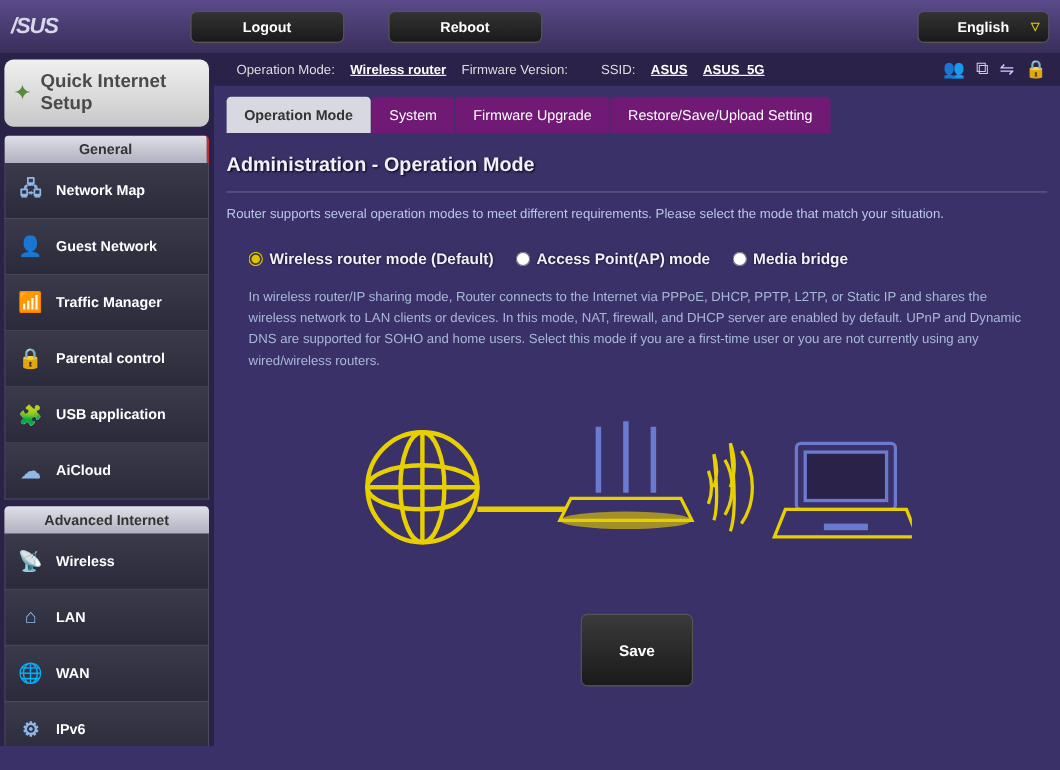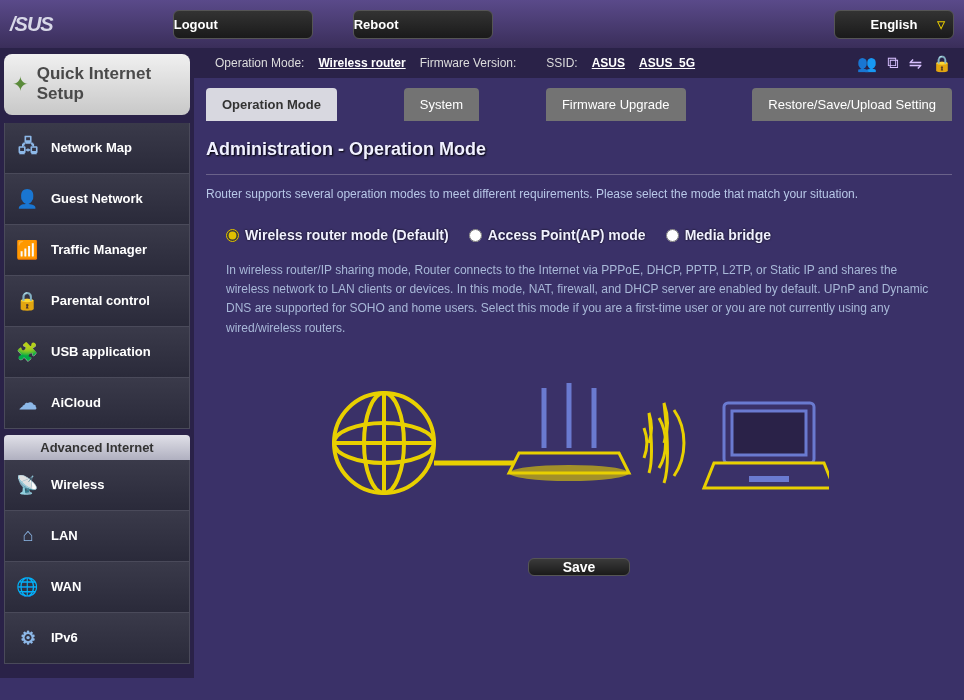--- a/index.html
+++ b/index.html
@@ -31,20 +31,21 @@
   margin-right: 120px;
 }
 .top-btn {
   background: linear-gradient(180deg, #333 0%, #1a1a1a 100%);
   border: 1px solid #555;
   border-radius: 6px;
   color: #fff;
   font-weight: bold;
   padding: 6px 0;
   width: 140px;
+  text-align: center;
   margin-right: 40px;
   cursor: pointer;
   font-size: 13px;
 }
 .lang-btn {
   margin-left: auto;
   margin-right: 0;
   width: 120px;
   position: relative;
   display: flex;
@@ -135,24 +136,23 @@
 }
 .content {
   flex: 1;
   padding: 10px 12px;
   overflow-y: auto;
 }
 .tabs {
   display: flex;
   gap: 1px;
   margin-bottom: 18px;
-  justify-content: space-between;
 }
 .tab {
-  background: #737373;
+  background: #701a75;
   color: #fff;
   padding: 9px 16px;
   border-radius: 4px 4px 0 0;
   cursor: pointer;
   font-size: 13px;
 }
 .tab.active {
   background: #d8d8e0;
   color: #333;
   font-weight: bold;
@@ -200,21 +200,21 @@
   gap: 20px;
   margin-bottom: 40px;
 }
 .save-row { text-align: center; }
 .save-btn {
   background: linear-gradient(180deg, #3a3a3a 0%, #1a1a1a 100%);
   border: 1px solid #555;
   border-radius: 6px;
   color: #fff;
   font-weight: bold;
-  padding: 0 34px;
+  padding: 24px 34px;
   cursor: pointer;
   font-size: 14px;
 }
 svg { display: block; }
 </style>
 </head>
 <body>
 
 <div class="topbar">
   <div class="logo">/SUS</div>
@@ -245,20 +245,21 @@
 </div>
 
 <div class="container">
 
   <div class="sidebar">
     <div class="qis">
       <span class="qis-icon">✦</span>
       <span class="qis-txt">Quick Internet Setup</span>
     </div>
 
+    <div class="section-hdr">General</div>
 
     <div class="nav-item">
       <span class="icon">🖧</span>
       <span>Network Map</span>
     </div>
     <div class="nav-item">
       <span class="icon">👤</span>
       <span>Guest Network</span>
     </div>
     <div class="nav-item">

